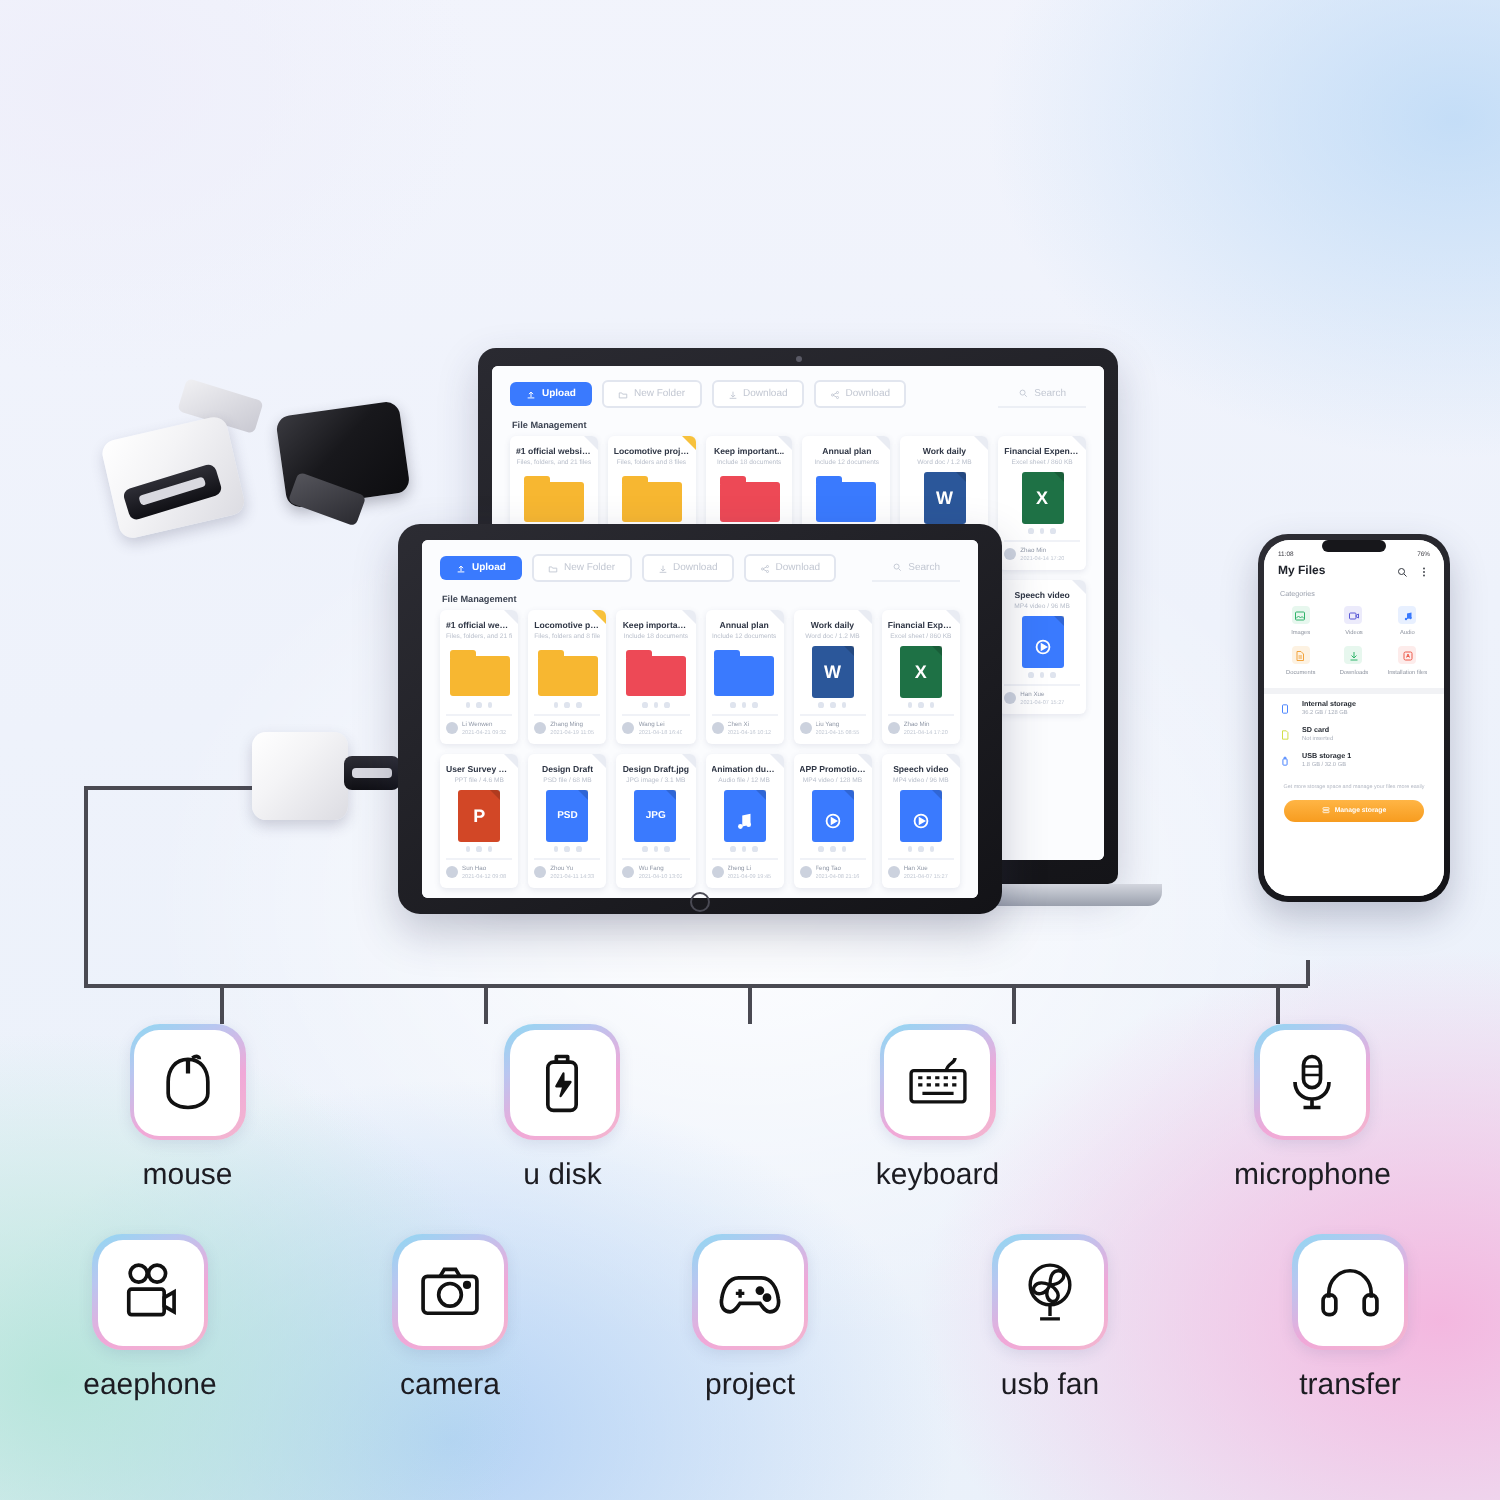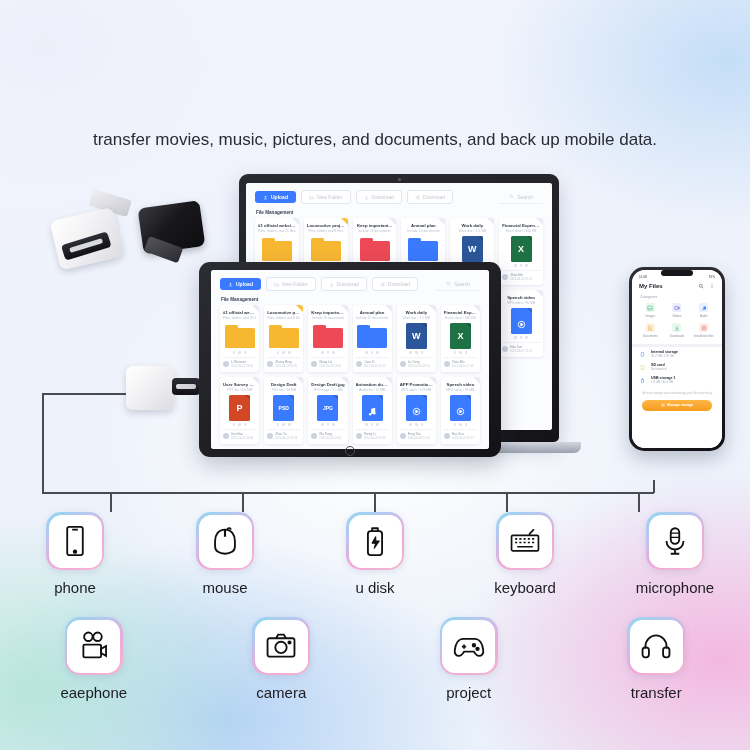--- a/index.html
+++ b/index.html
@@ -193,21 +193,20 @@
     display:flex; align-items:center; justify-content:center;
   }
   .tile-in svg { width:34px; height:34px; }
   .iconlabel { margin-top:9px; font-size:15px; color:#1c1c22; }
 </style>
 </head>
 <body>
 
 <div class="stage">
 
-  <div class="subline sub2">transfer movies, music, pictures, and documents, and back up mobile data.</div>
 
   <div class="wire wire-h" style="left:42px; top:393px; width:110px;"></div>
   <div class="wire wire-v" style="left:42px; top:393px; height:100px;"></div>
   <div class="wire wire-h" style="left:42px; top:492px; width:612px;"></div>
   <div class="wire wire-v" style="left:110px; top:492px; height:20px;"></div>
   <div class="wire wire-v" style="left:242px; top:492px; height:20px;"></div>
   <div class="wire wire-v" style="left:374px; top:492px; height:20px;"></div>
   <div class="wire wire-v" style="left:506px; top:492px; height:20px;"></div>
   <div class="wire wire-v" style="left:638px; top:492px; height:20px;"></div>
   <div class="wire wire-v" style="left:653px; top:480px; height:13px;"></div>
@@ -1025,32 +1024,20 @@
                 </svg>
               </span>
             <span>Manage storage</span>
           </div>
         </div>
       </div>
     </div>
   </div>
 
   <div class="iconrow" style="top:512px;">
-      <div class="iconcell">
-        <div class="tile">
-          <div class="tile-in">
-            <svg viewBox="0 0 48 48" fill="none" stroke="#111" stroke-width="2.6" stroke-linejoin="round">
-              <rect x="13" y="4" width="22" height="40" rx="3"></rect>
-              <path d="M20 8h8"></path>
-              <circle cx="24" cy="39" r="1.8" fill="#111"></circle>
-            </svg>
-          </div>
-        </div>
-        <div class="iconlabel">phone</div>
-      </div>
       <div class="iconcell">
         <div class="tile">
           <div class="tile-in">
             <svg viewBox="0 0 48 48" fill="none" stroke="#111" stroke-width="2.6">
               <path d="M24 8c9 0 14 7 14 16v8c0 6-6 10-14 10s-14-4-14-10v-8c0-9 5-16 14-16z"></path>
               <path d="M24 8v10" stroke-width="3"></path>
               <path d="M27 7c3-2 5-1 5 1"></path>
             </svg>
           </div>
         </div>
@@ -1129,20 +1116,32 @@
               <circle cx="31" cy="23" r="1.8" fill="#111"></circle>
               <circle cx="36" cy="28" r="1.8" fill="#111"></circle>
             </svg>
           </div>
         </div>
         <div class="iconlabel">project</div>
       </div>
       <div class="iconcell">
         <div class="tile">
           <div class="tile-in">
+            <svg viewBox="0 0 48 48" fill="none" stroke="#111" stroke-width="2.4">
+              <circle cx="24" cy="19" r="14"></circle>
+              <path d="M24 19c0-6 2-10 6-10s5 4 2 7-8 3-8 3zM24 19c5 3 7 7 5 10s-6 2-7-2 2-8 2-8zM24 19c-5-2-9-2-11 1s1 6 5 5 6-6 6-6z"></path>
+              <path d="M24 33v8M17 43h14"></path>
+            </svg>
+          </div>
+        </div>
+        <div class="iconlabel">usb fan</div>
+      </div>
+      <div class="iconcell">
+        <div class="tile">
+          <div class="tile-in">
             <svg viewBox="0 0 48 48" fill="none" stroke="#111" stroke-width="2.6">
               <path d="M9 28v-3c0-9 7-16 15-16s15 7 15 16v3"></path>
               <rect x="5" y="26" width="9" height="14" rx="4"></rect>
               <rect x="34" y="26" width="9" height="14" rx="4"></rect>
             </svg>
           </div>
         </div>
         <div class="iconlabel">transfer</div>
       </div>
     </div>

